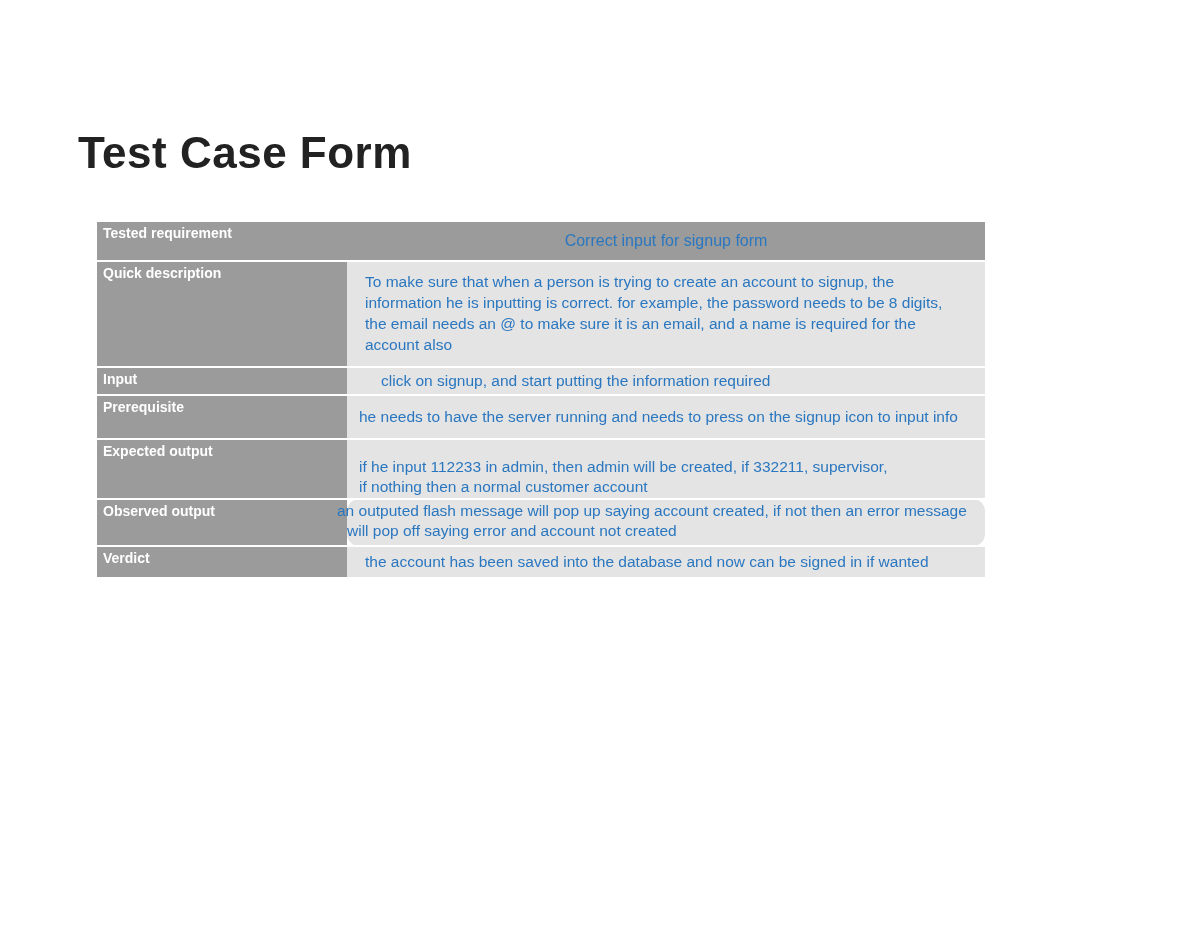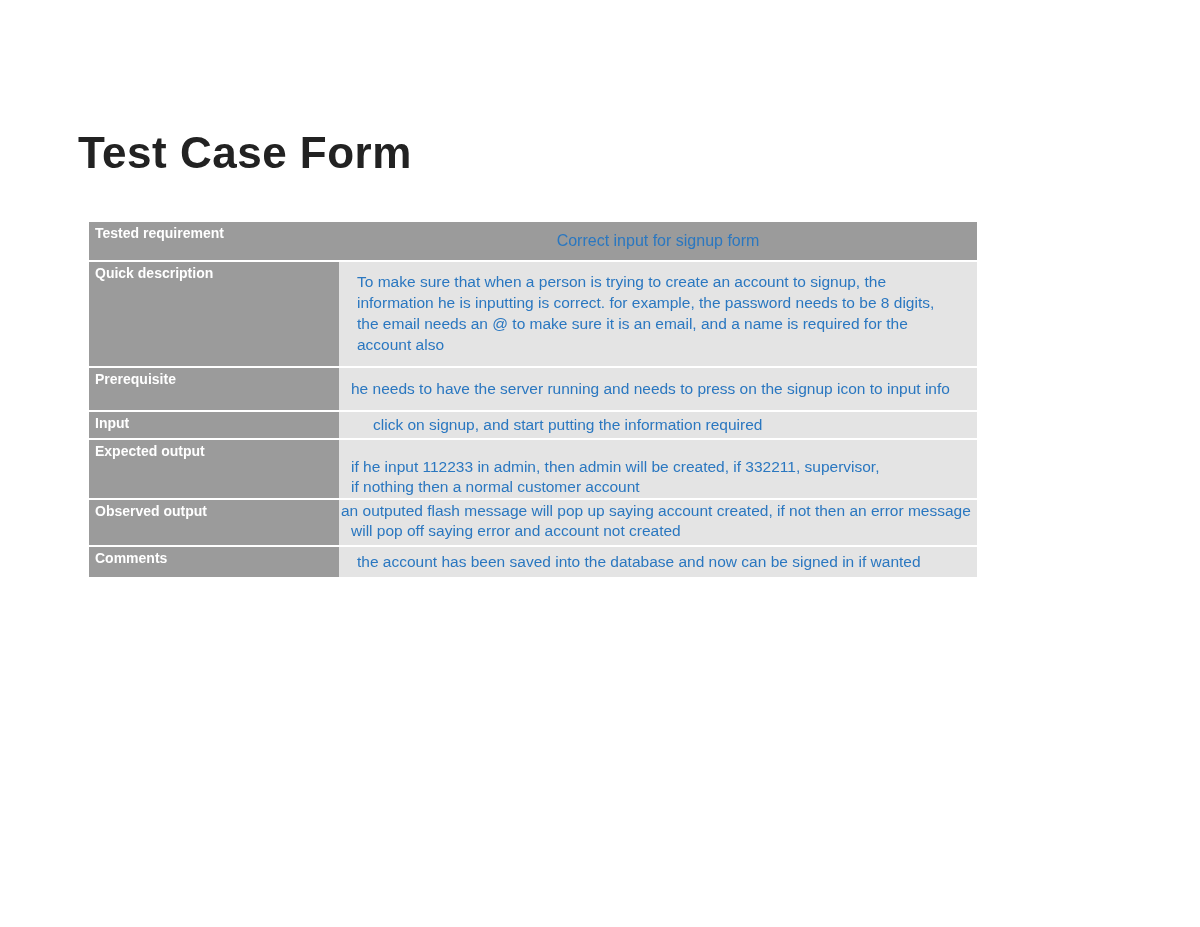--- a/index.html
+++ b/index.html
@@ -19,21 +19,21 @@
       top: 128px;
       left: 78px;
       font-size: 44px;
       font-weight: 700;
       color: #222;
       letter-spacing: 0.5px;
     }
     .form-table {
       position: absolute;
       top: 222px;
-      left: 89px;
+      left: 97px;
       width: 888px;
       border-collapse: collapse;
     }
     .form-table td {
       vertical-align: top;
     }
     .label-cell {
       width: 250px;
       background: #9b9b9b;
       color: #ffffff;
@@ -72,22 +72,23 @@
       text-align: left;
     }
     .input-inner {
       padding-left: 22px;
     }
     .exp-cell {
       padding: 17px 12px 1px 12px;
       line-height: 1.3;
     }
     .obs-cell {
-      padding: 1px 12px 4px 12px;
+      padding: 1px 12px 4px 0;
       line-height: 1.3;
+      border-radius: 12px;
     }
     .obs-cell .wide {
       margin-left: -10px;
       margin-right: -10px;
     }
     .verdict-cell {
       padding: 6px 12px 6px 18px;
     }
     .comments-cell {
       padding: 20px 18px 14px 18px;
@@ -104,41 +105,41 @@
   <tbody>
       <tr>
     <td class="label-cell">Tested requirement</td>
     <td class="value-cell header-value">Correct input for signup form</td>
   </tr>
   <tr>
     <td class="label-cell">Quick description</td>
     <td class="value-cell desc-cell">To make sure that when a person is trying to create an account to signup, the information he is inputting is correct. for example, the password needs to be 8 digits, the email needs an @ to make sure it is an email, and a name is required for the account also</td>
   </tr>
   <tr>
-    <td class="label-cell">Prerequisite</td>
-    <td class="value-cell prereq-cell">he needs to have the server running and needs to press on the signup icon to input info</td>
-  </tr>
-  <tr>
     <td class="label-cell">Input</td>
     <td class="value-cell input-cell">
       <div class="input-inner">click on signup, and start putting the information required</div>
     </td>
+  </tr>
+  <tr>
+    <td class="label-cell">Prerequisite</td>
+    <td class="value-cell prereq-cell">he needs to have the server running and needs to press on the signup icon to input info</td>
   </tr>
   <tr>
     <td class="label-cell">Expected output</td>
     <td class="value-cell exp-cell">
       <div>if he input 112233 in admin, then admin will be created, if 332211, supervisor,</div>
       <div> if nothing then a normal customer account</div>
     </td>
   </tr>
   <tr>
     <td class="label-cell">Observed output</td>
     <td class="value-cell obs-cell">
       <div class="wide">an outputed flash message will pop up saying account created, if not then an error message</div>
       <div>will pop off saying error and account not created</div>
     </td>
   </tr>
   <tr>
-    <td class="label-cell">Comments</td>
+    <td class="label-cell">Verdict</td>
     <td class="value-cell verdict-cell">the account has been saved into the database and now can be signed in if wanted</td>
   </tr>
 </tbody>
   </table>
 
 </body></html>

